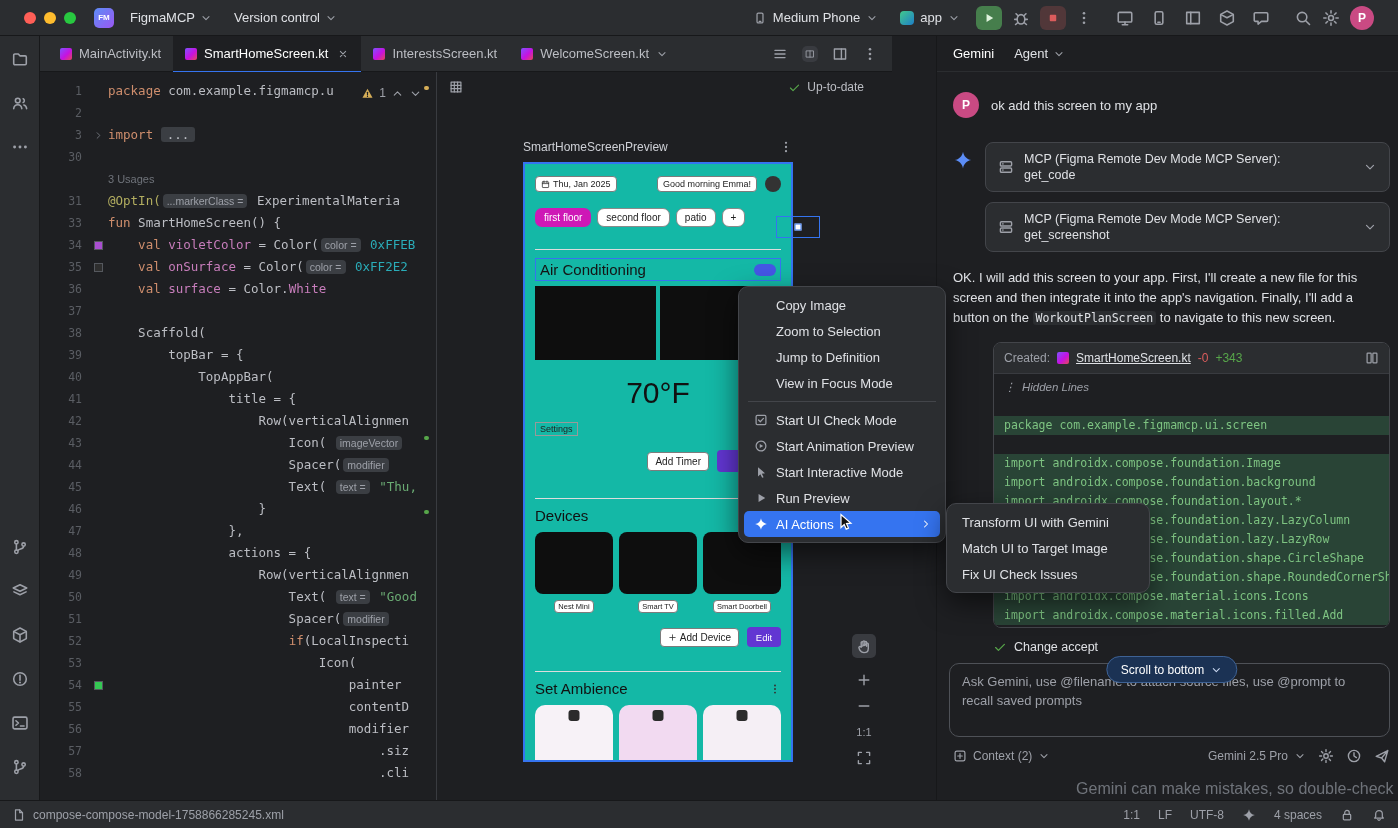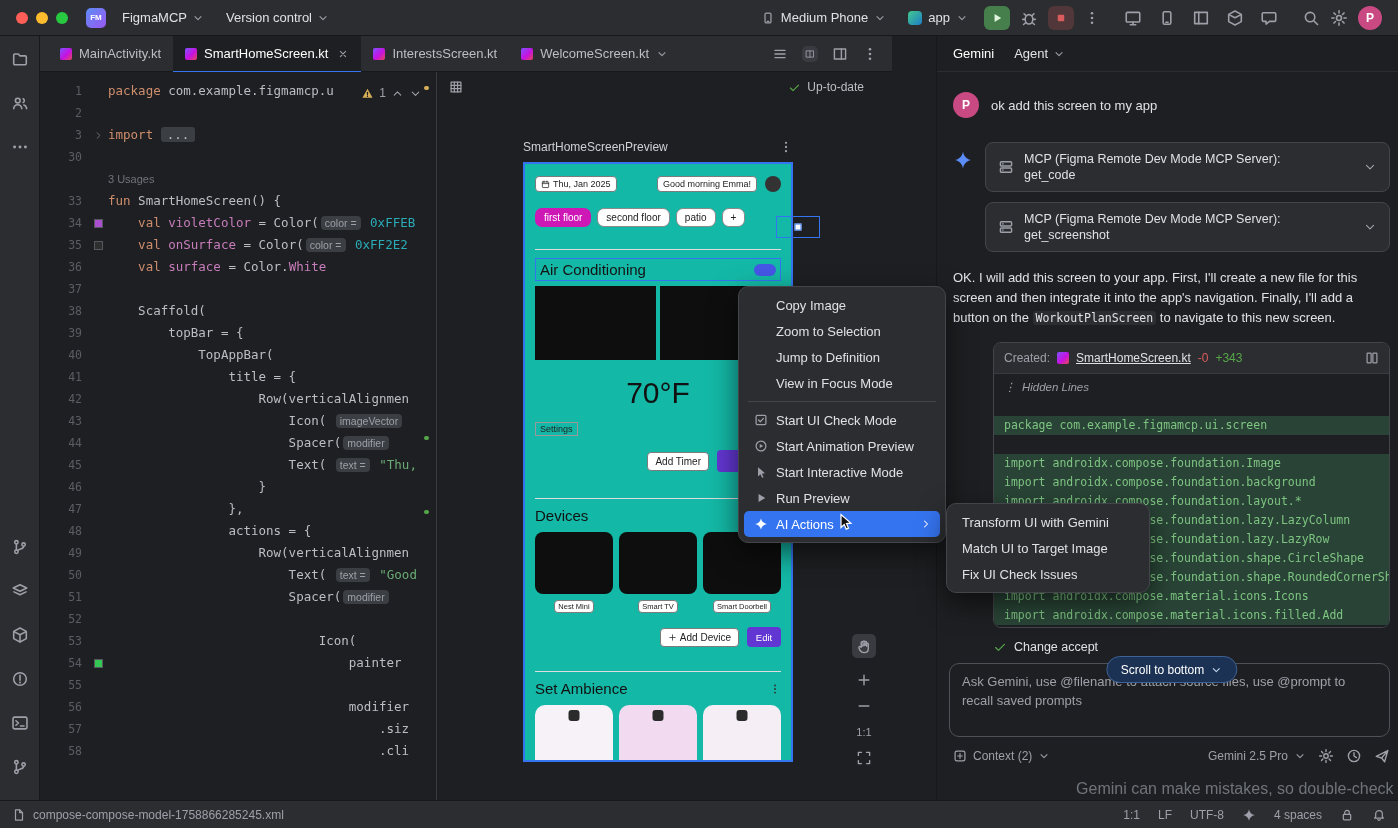--- a/index.html
+++ b/index.html
@@ -7,21 +7,21 @@
   body{background:#1E1F22;font-family:"Liberation Sans",sans-serif;color:#DFE1E5;font-size:13px}
   .app{position:relative;width:1398px;height:828px;overflow:hidden}
 
   .ic{display:inline-flex;width:16px;height:16px;color:#9DA0A8;flex:none}
   .ic svg{width:100%;height:100%}
   .ic svg *{fill:none;stroke:currentColor;stroke-width:1.4;stroke-linecap:round;stroke-linejoin:round}
   .ic svg .f{fill:currentColor;stroke:none}
   .ic.s12{width:12px;height:12px}.ic.s14{width:14px;height:14px}.ic.s18{width:18px;height:18px}.ic.s20{width:20px;height:20px}
 
   
-  .titlebar{position:absolute;inset:0 0 auto 0;height:36px;background:#2B2D30;border-bottom:1px solid #17181A;display:flex;align-items:center;padding:0 16px;gap:10px;z-index:5}
+  .titlebar{position:absolute;inset:0 0 auto 0;height:36px;background:#2B2D30;border-bottom:1px solid #17181A;display:flex;align-items:center;padding:0 24px;gap:10px;z-index:5}
   .traffic{display:flex;gap:8px;margin-right:8px}
   .traffic i{width:12px;height:12px;border-radius:50%}
   .fmlogo{width:20px;height:20px;border-radius:5px;background:linear-gradient(135deg,#5C8DF6,#9B57F2);display:flex;align-items:center;justify-content:center;font-size:8px;font-weight:bold;color:#fff}
   .menuchip{display:flex;align-items:center;gap:5px;padding:3px 6px;border-radius:6px;color:#DFE1E5}
   .runarea{margin-left:auto;display:flex;align-items:center;gap:10px}
   .devicesel,.cfgsel{display:flex;align-items:center;gap:6px;padding:3px 6px;border-radius:6px}
   .appicon{width:14px;height:14px;border-radius:4px;background:linear-gradient(135deg,#42C98C,#1E7EC8)}
   .sqbtn{width:26px;height:24px;border-radius:6px;display:flex;align-items:center;justify-content:center}
   .runbtn{background:#467E4C}.runbtn .ic{color:#DFF3DD;width:14px;height:14px}
   .stopbtn{background:rgba(219,92,92,.22)}.stopbtn .ic{color:#DB5C5C;width:14px;height:14px}
@@ -473,43 +473,44 @@
 
     <div class="code-pane">
       <div class="code-lines">
           <div class="cline"><span class="gut">1</span><span class="sw"></span><span class="ctext"><span class="t-kw">package </span><span class="t-pl">com.example.figmamcp.u</span></span></div>
           <div class="cline"><span class="gut">2</span><span class="sw"></span><span class="ctext"></span></div>
           <div class="cline"><span class="gut">3</span><span class="sw"><span class="ic"><svg viewBox="0 0 16 16">
                   <path d="M6 4l4 4-4 4"></path>
                 </svg></span></span><span class="ctext"><span class="t-kw">import </span><span class="t-fold">...</span></span></div>
           <div class="cline"><span class="gut">30</span><span class="sw"></span><span class="ctext"></span></div>
           <div class="cline"><span class="gut"></span><span class="sw"></span><span class="usages">3 Usages</span></div>
+          <div class="cline"><span class="gut">31</span><span class="sw"></span><span class="ctext"><span class="t-ann">@OptIn(</span><span class="t-hint">...markerClass =</span><span class="t-pl"> ExperimentalMateria</span></span></div>
           <div class="cline"><span class="gut">33</span><span class="sw"></span><span class="ctext"><span class="t-kw">fun </span><span class="t-pl">SmartHomeScreen() {</span></span></div>
           <div class="cline"><span class="gut">34</span><span class="sw"><i style="background: rgb(169, 79, 208);"></i></span><span class="ctext"><span class="t-pl">    </span><span class="t-kw">val </span><span class="t-prop">violetColor</span><span class="t-pl"> = Color(</span><span class="t-hint">color =</span><span class="t-num"> 0xFFEB</span></span></div>
           <div class="cline"><span class="gut">35</span><span class="sw"><i style="background: rgb(46, 46, 46);"></i></span><span class="ctext"><span class="t-pl">    </span><span class="t-kw">val </span><span class="t-prop">onSurface</span><span class="t-pl"> = Color(</span><span class="t-hint">color =</span><span class="t-num"> 0xFF2E2</span></span></div>
           <div class="cline"><span class="gut">36</span><span class="sw"></span><span class="ctext"><span class="t-pl">    </span><span class="t-kw">val </span><span class="t-prop">surface</span><span class="t-pl"> = Color.</span><span class="t-prop">White</span></span></div>
           <div class="cline"><span class="gut">37</span><span class="sw"></span><span class="ctext"></span></div>
           <div class="cline"><span class="gut">38</span><span class="sw"></span><span class="ctext"><span class="t-pl">    Scaffold(</span></span></div>
           <div class="cline"><span class="gut">39</span><span class="sw"></span><span class="ctext"><span class="t-pl">        topBar = {</span></span></div>
           <div class="cline"><span class="gut">40</span><span class="sw"></span><span class="ctext"><span class="t-pl">            TopAppBar(</span></span></div>
           <div class="cline"><span class="gut">41</span><span class="sw"></span><span class="ctext"><span class="t-pl">                title = {</span></span></div>
           <div class="cline"><span class="gut">42</span><span class="sw"></span><span class="ctext"><span class="t-pl">                    Row(verticalAlignmen</span></span></div>
           <div class="cline"><span class="gut">43</span><span class="sw"></span><span class="ctext"><span class="t-pl">                        Icon( </span><span class="t-hint">imageVector</span></span></div>
           <div class="cline"><span class="gut">44</span><span class="sw"></span><span class="ctext"><span class="t-pl">                        Spacer(</span><span class="t-hint">modifier</span></span></div>
           <div class="cline"><span class="gut">45</span><span class="sw"></span><span class="ctext"><span class="t-pl">                        Text( </span><span class="t-hint">text =</span><span class="t-str"> "Thu,</span></span></div>
           <div class="cline"><span class="gut">46</span><span class="sw"></span><span class="ctext"><span class="t-pl">                    }</span></span></div>
           <div class="cline"><span class="gut">47</span><span class="sw"></span><span class="ctext"><span class="t-pl">                },</span></span></div>
           <div class="cline"><span class="gut">48</span><span class="sw"></span><span class="ctext"><span class="t-pl">                actions = {</span></span></div>
           <div class="cline"><span class="gut">49</span><span class="sw"></span><span class="ctext"><span class="t-pl">                    Row(verticalAlignmen</span></span></div>
           <div class="cline"><span class="gut">50</span><span class="sw"></span><span class="ctext"><span class="t-pl">                        Text( </span><span class="t-hint">text =</span><span class="t-str"> "Good</span></span></div>
           <div class="cline"><span class="gut">51</span><span class="sw"></span><span class="ctext"><span class="t-pl">                        Spacer(</span><span class="t-hint">modifier</span></span></div>
-          <div class="cline"><span class="gut">52</span><span class="sw"></span></div>
+          <div class="cline"><span class="gut">52</span><span class="sw"></span><span class="ctext"><span class="t-pl">                        </span><span class="t-kw">if</span><span class="t-pl">(LocalInspecti</span></span></div>
           <div class="cline"><span class="gut">53</span><span class="sw"></span><span class="ctext"><span class="t-pl">                            Icon(</span></span></div>
           <div class="cline"><span class="gut">54</span><span class="sw"><i style="background: rgb(53, 199, 84);"></i></span><span class="ctext"><span class="t-pl">                                painter</span></span></div>
-          <div class="cline"><span class="gut">55</span><span class="sw"></span></div>
+          <div class="cline"><span class="gut">55</span><span class="sw"></span><span class="ctext"><span class="t-pl">                                contentD</span></span></div>
           <div class="cline"><span class="gut">56</span><span class="sw"></span><span class="ctext"><span class="t-pl">                                modifier</span></span></div>
           <div class="cline"><span class="gut">57</span><span class="sw"></span><span class="ctext"><span class="t-pl">                                    .siz</span></span></div>
           <div class="cline"><span class="gut">58</span><span class="sw"></span><span class="ctext"><span class="t-pl">                                    .cli</span></span></div>
         </div>
       <div class="inspect">
         <span class="ic">
             <svg viewBox="0 0 16 16">
               <path d="M8 2.2l6.2 11H1.8z" style="fill:#D6AE58;stroke:none"></path>
               <path d="M8 6.6v3.2" style="stroke:#1E1F22"></path>
               <circle cx="8" cy="11.6" r=".8" style="fill:#1E1F22;stroke:none"></circle>

